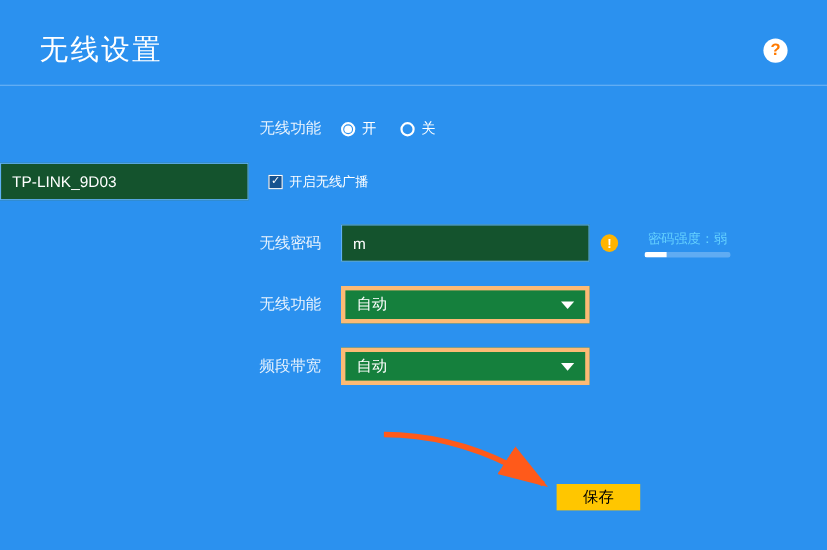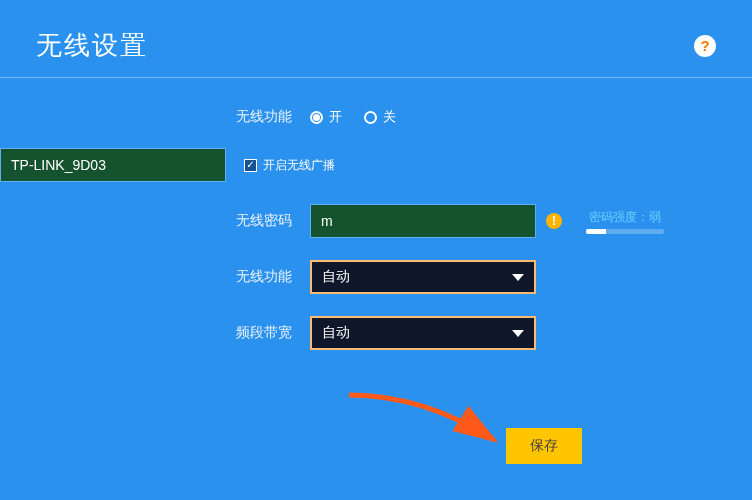--- a/index.html
+++ b/index.html
@@ -63,22 +63,22 @@
       width: 226px; height: 34px;
       background: #14532d;
       border: 1px solid #5eb0f6;
       color: #fff; font-size: 14px;
       padding: 0 10px;
       outline: none;
     }
     .text-input::placeholder { color: #dff0ff; }
     .select {
       width: 226px; height: 34px;
-      background: #0f172a;
-      border: 2px solid #fdba74;
+      background: #15803d;
+      border: 4px solid #fdba74;
       color: #fff; font-size: 14px;
       padding: 0 10px;
       display: flex; align-items: center; justify-content: space-between;
       cursor: pointer;
     }
     .chevron {
       width: 0; height: 0;
       border-left: 6px solid transparent;
       border-right: 6px solid transparent;
       border-top: 7px solid #fff;
@@ -97,23 +97,23 @@
     }
     .strength-wrap { margin-left: 24px; font-size: 12px; color:#65d1ff;text-align:center; }
     .strength-bar {
       margin-top:3px; width: 78px; height: 5px; background: rgba(255,255,255,0.25);
       border-radius: 2px; overflow:hidden;
     }
     .strength-fill { height:100%; background:#fff; width:26%; }
     .save-btn {
       position: absolute;
       right: 170px; bottom: 36px;
-      width: 76px; height: 36px;
+      width: 76px; height: 24px;
       background: #ffc600;
-      color: #404040; font-size: 14px;
+      color: #000000; font-size: 14px;
       border: none; cursor: pointer;
       display:flex; align-items:center; justify-content:center;
     }
     .annotation-arrow {
       position: absolute;
       right: 248px; bottom: 50px;
       width: 160px; height: 60px;
       pointer-events: none;
     }
   </style>

